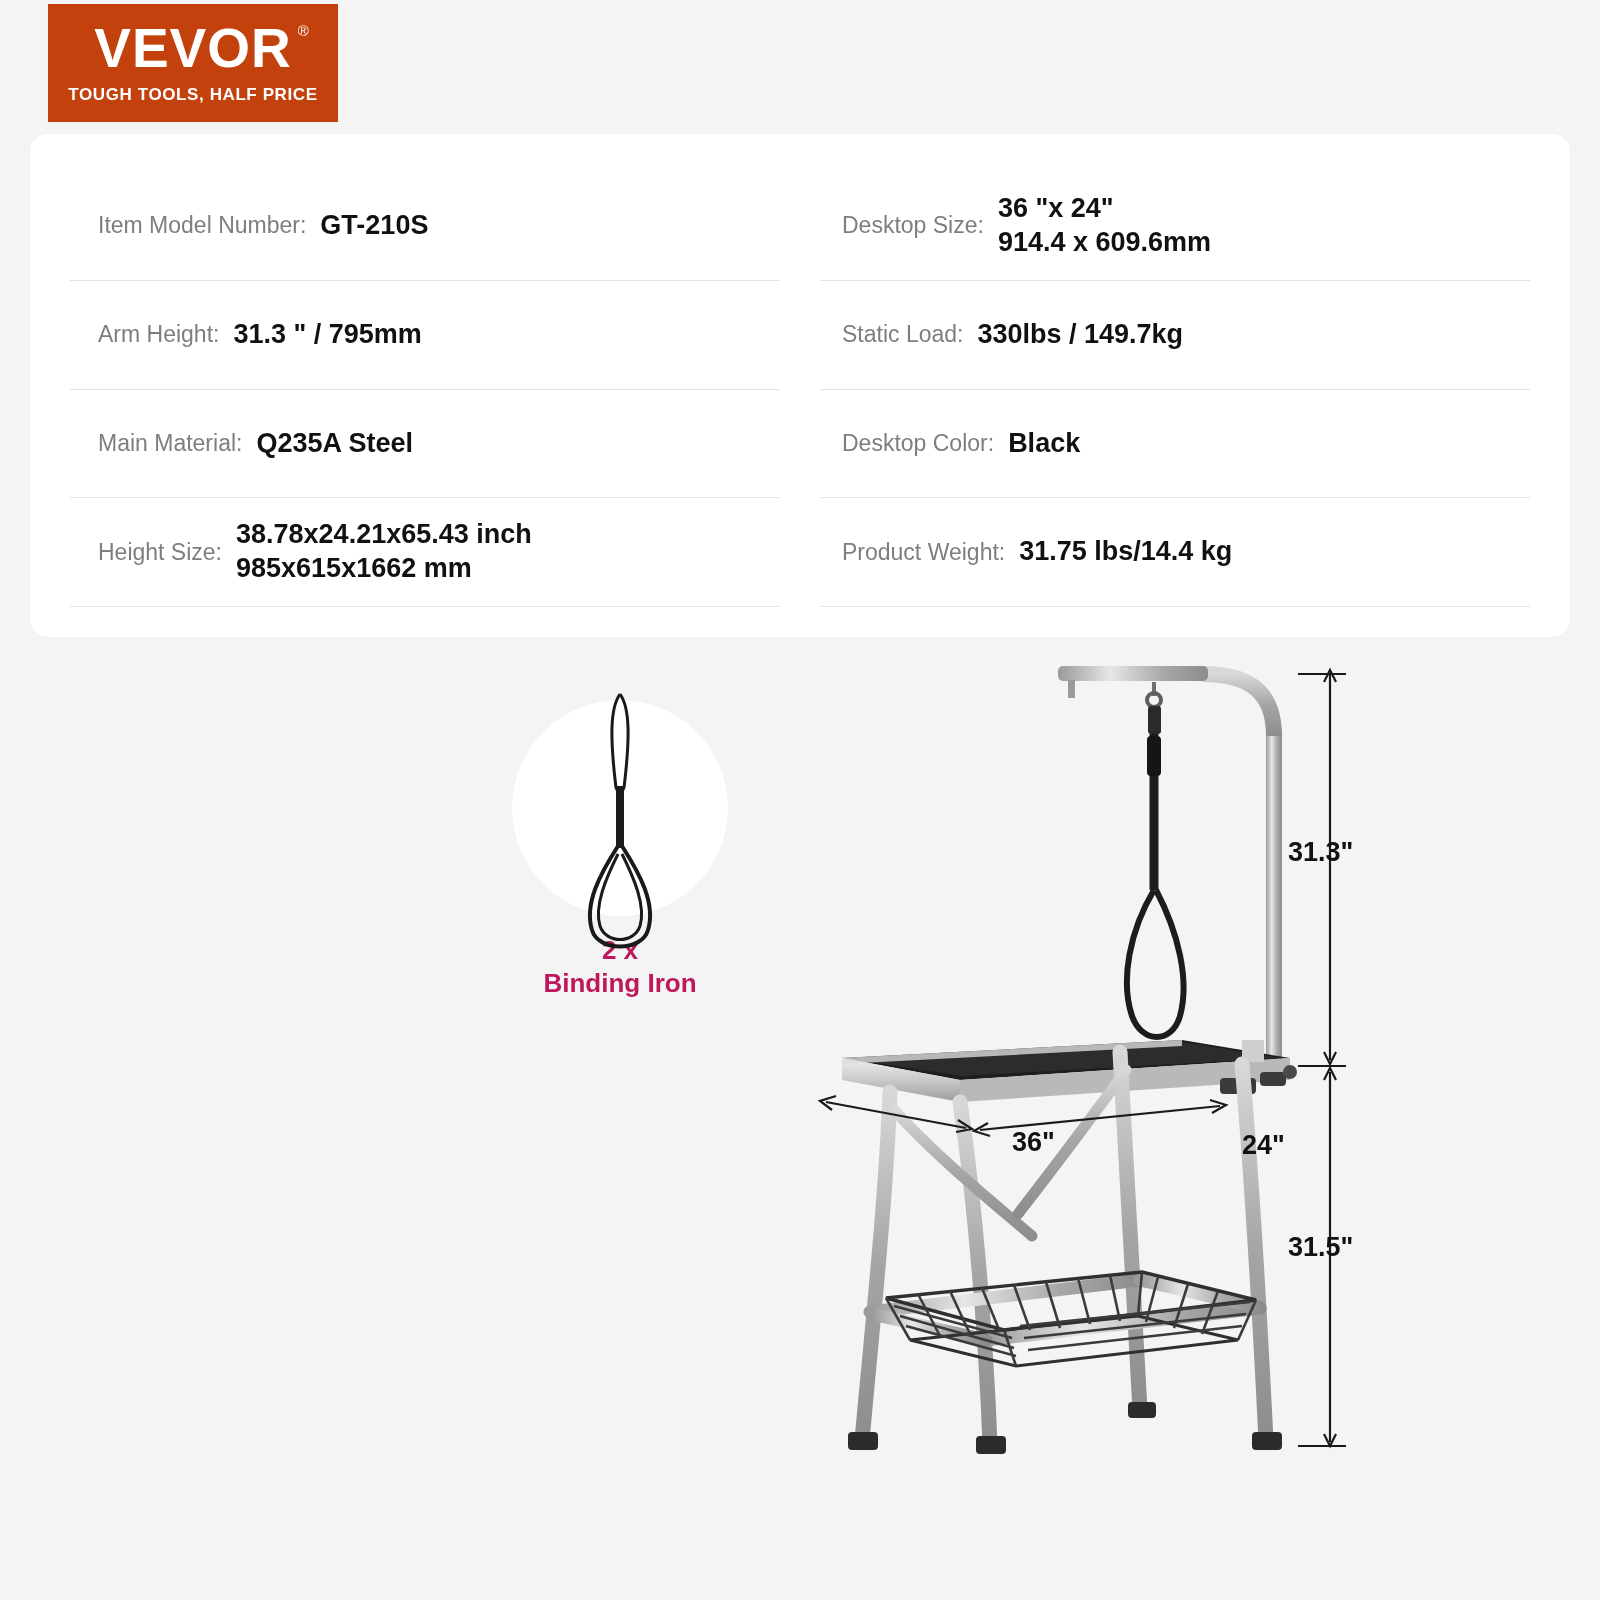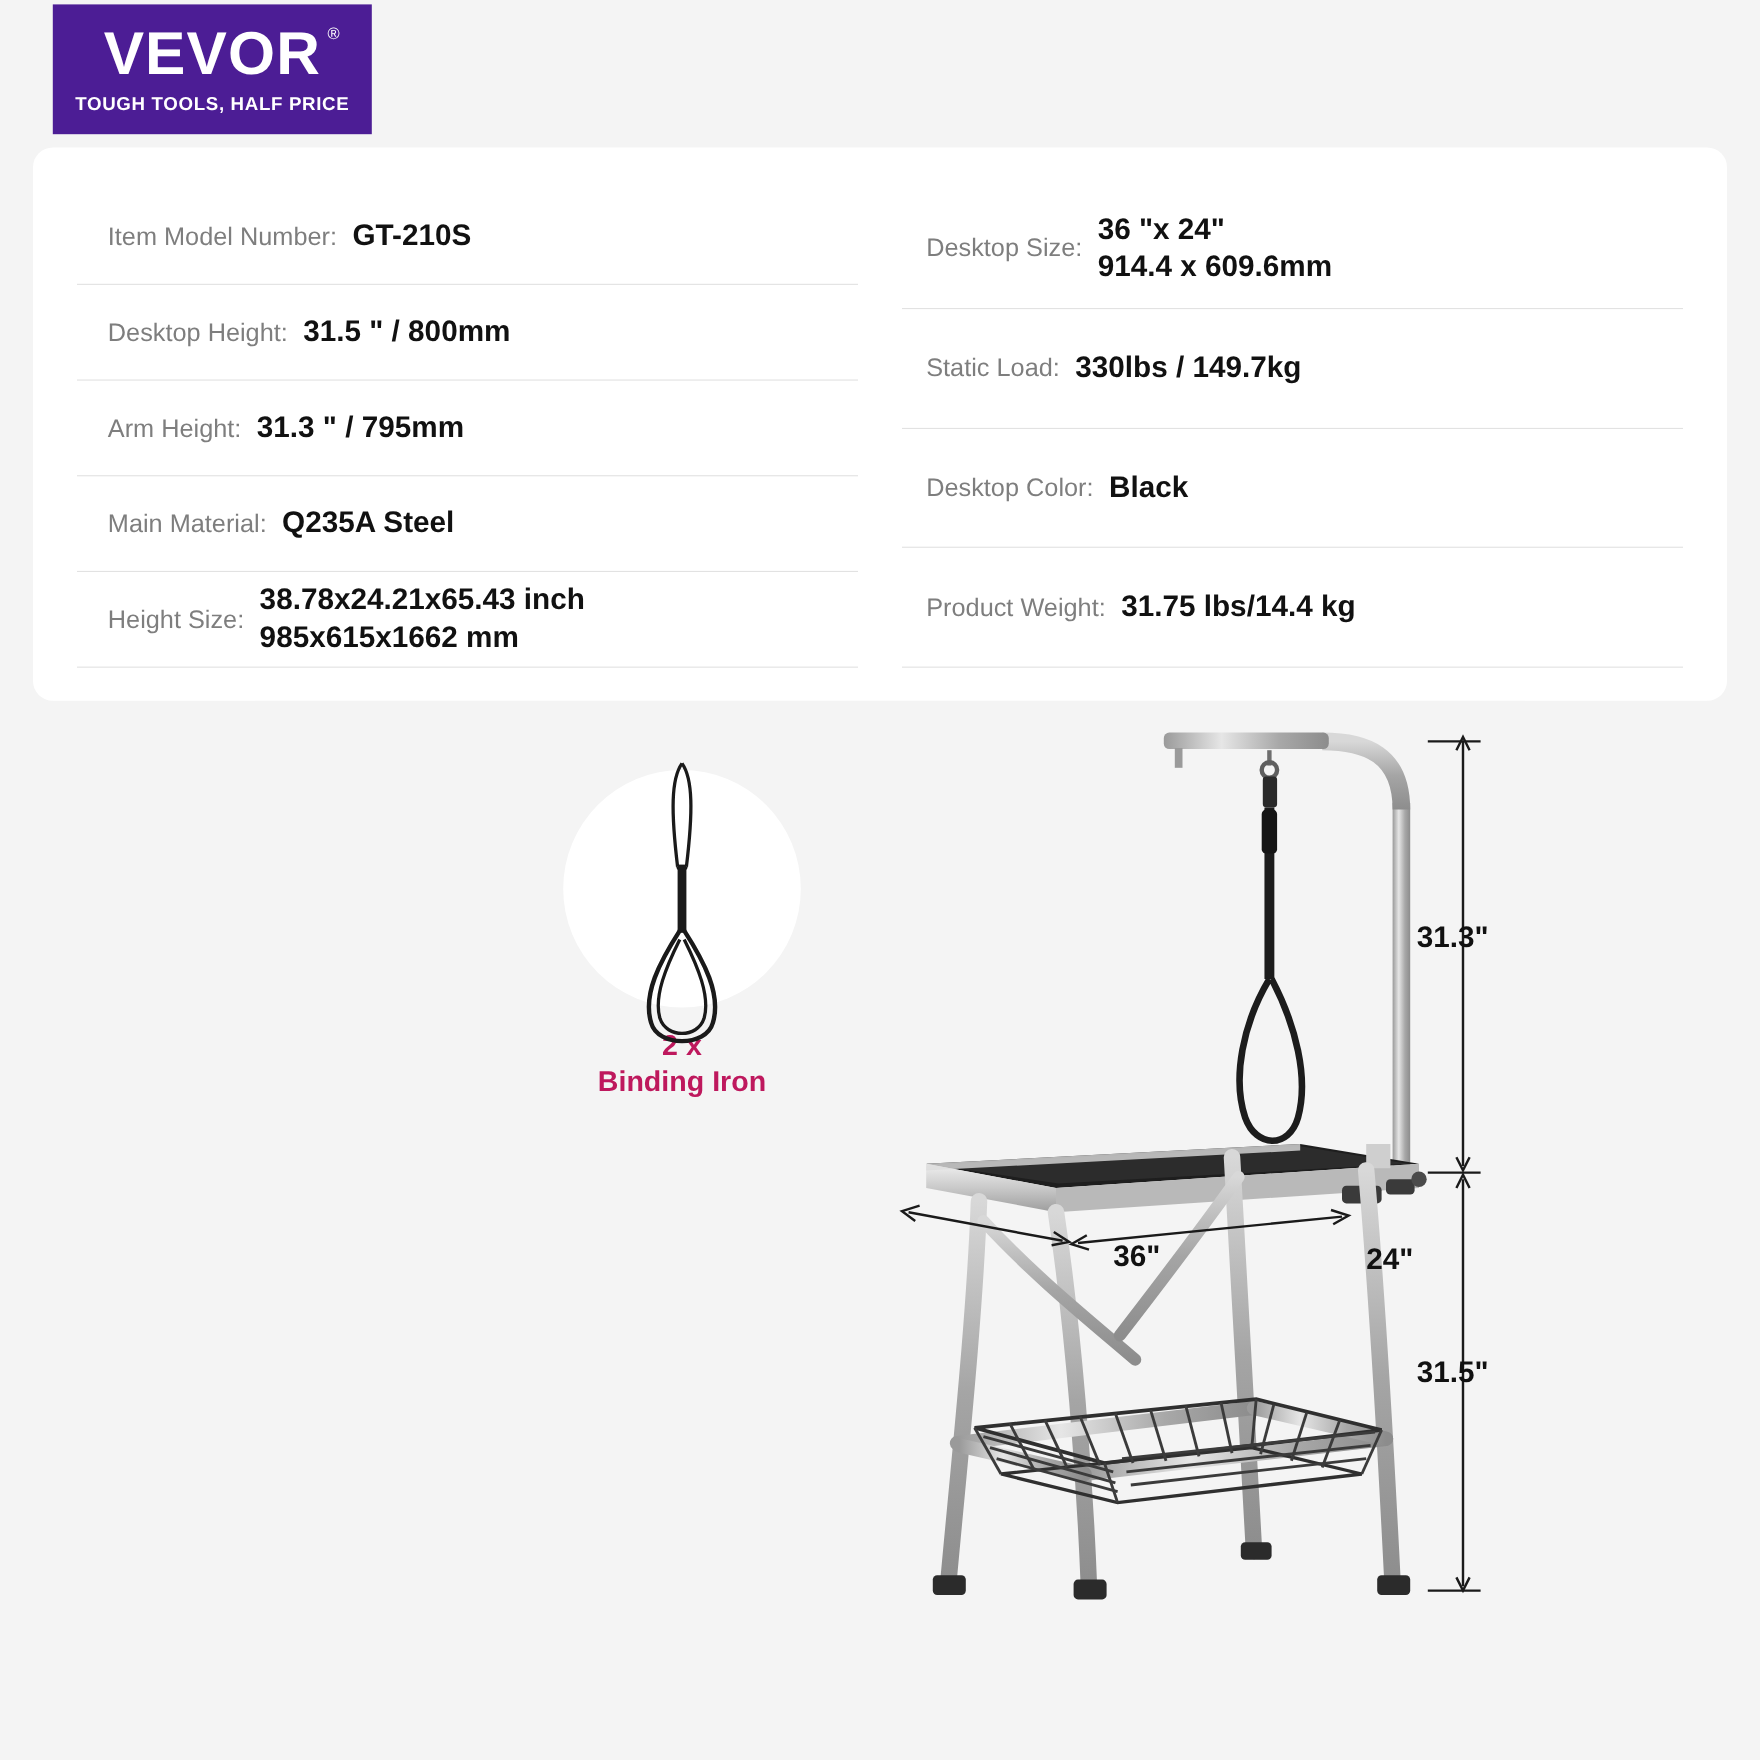--- a/index.html
+++ b/index.html
@@ -9,21 +9,21 @@
     font-family: "Liberation Sans", sans-serif;
     position: relative;
     overflow: hidden;
   }
 
   
   .brand {
     position: absolute;
     left: 48px; top: 4px;
     width: 290px; height: 118px;
-    background: #4c1d95;
+    background: #c2410c;
     display: flex;
     flex-direction: column;
     align-items: center;
     justify-content: center;
     z-index: 5;
   }
   .brand-word {
     color: #ffffff;
     font-size: 55px;
     font-weight: bold;
@@ -133,24 +133,20 @@
   </div>
   <div class="brand-tag">TOUGH TOOLS, HALF PRICE</div>
 </div>
 
 <div class="spec-card">
 
   <div class="spec-col col-left">
     <div class="spec-row">
       <span class="spec-label">Item Model Number:</span>
       <span class="spec-value">GT-210S</span>
-    </div>
-    <div class="spec-row">
-      <span class="spec-label">Desktop Height:</span>
-      <span class="spec-value">31.5 " / 800mm</span>
     </div>
     <div class="spec-row">
       <span class="spec-label">Arm Height:</span>
       <span class="spec-value">31.3 " / 795mm</span>
     </div>
     <div class="spec-row">
       <span class="spec-label">Main Material:</span>
       <span class="spec-value">Q235A Steel</span>
     </div>
     <div class="spec-row">

